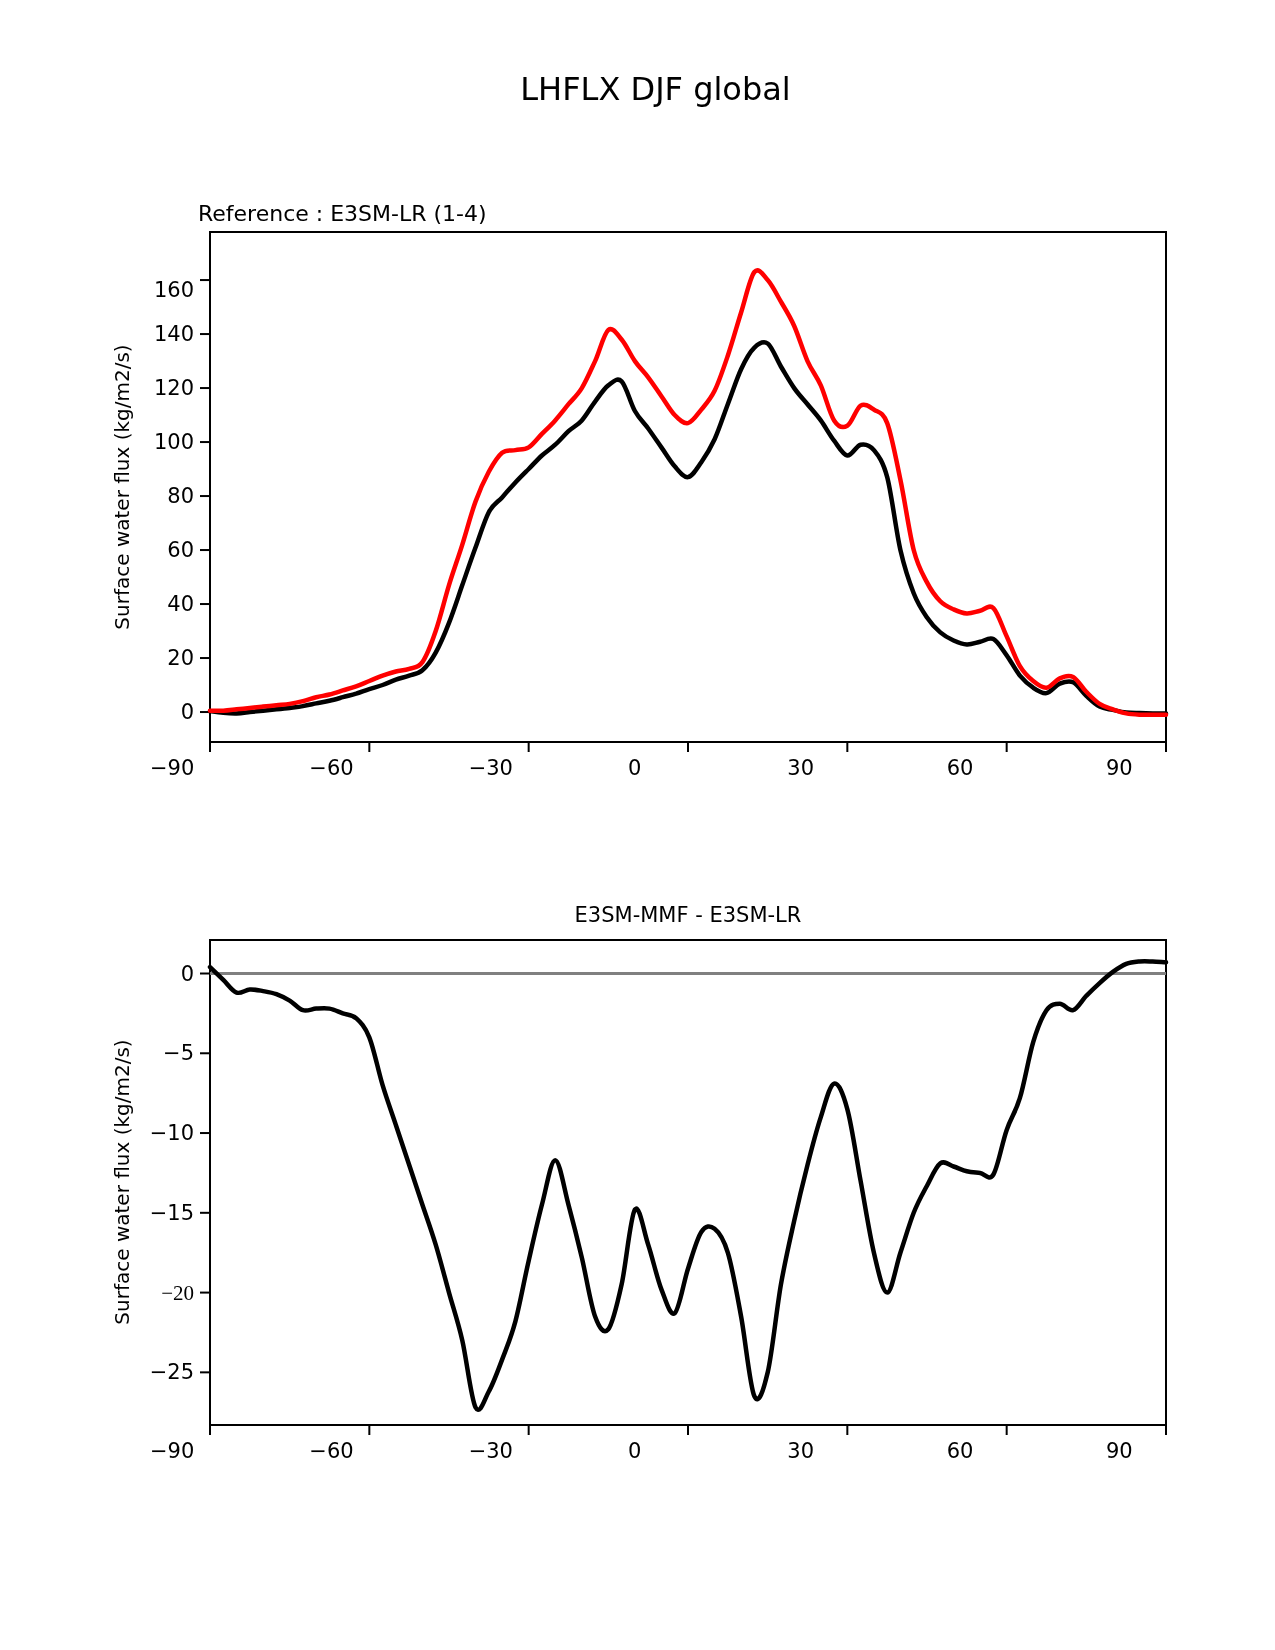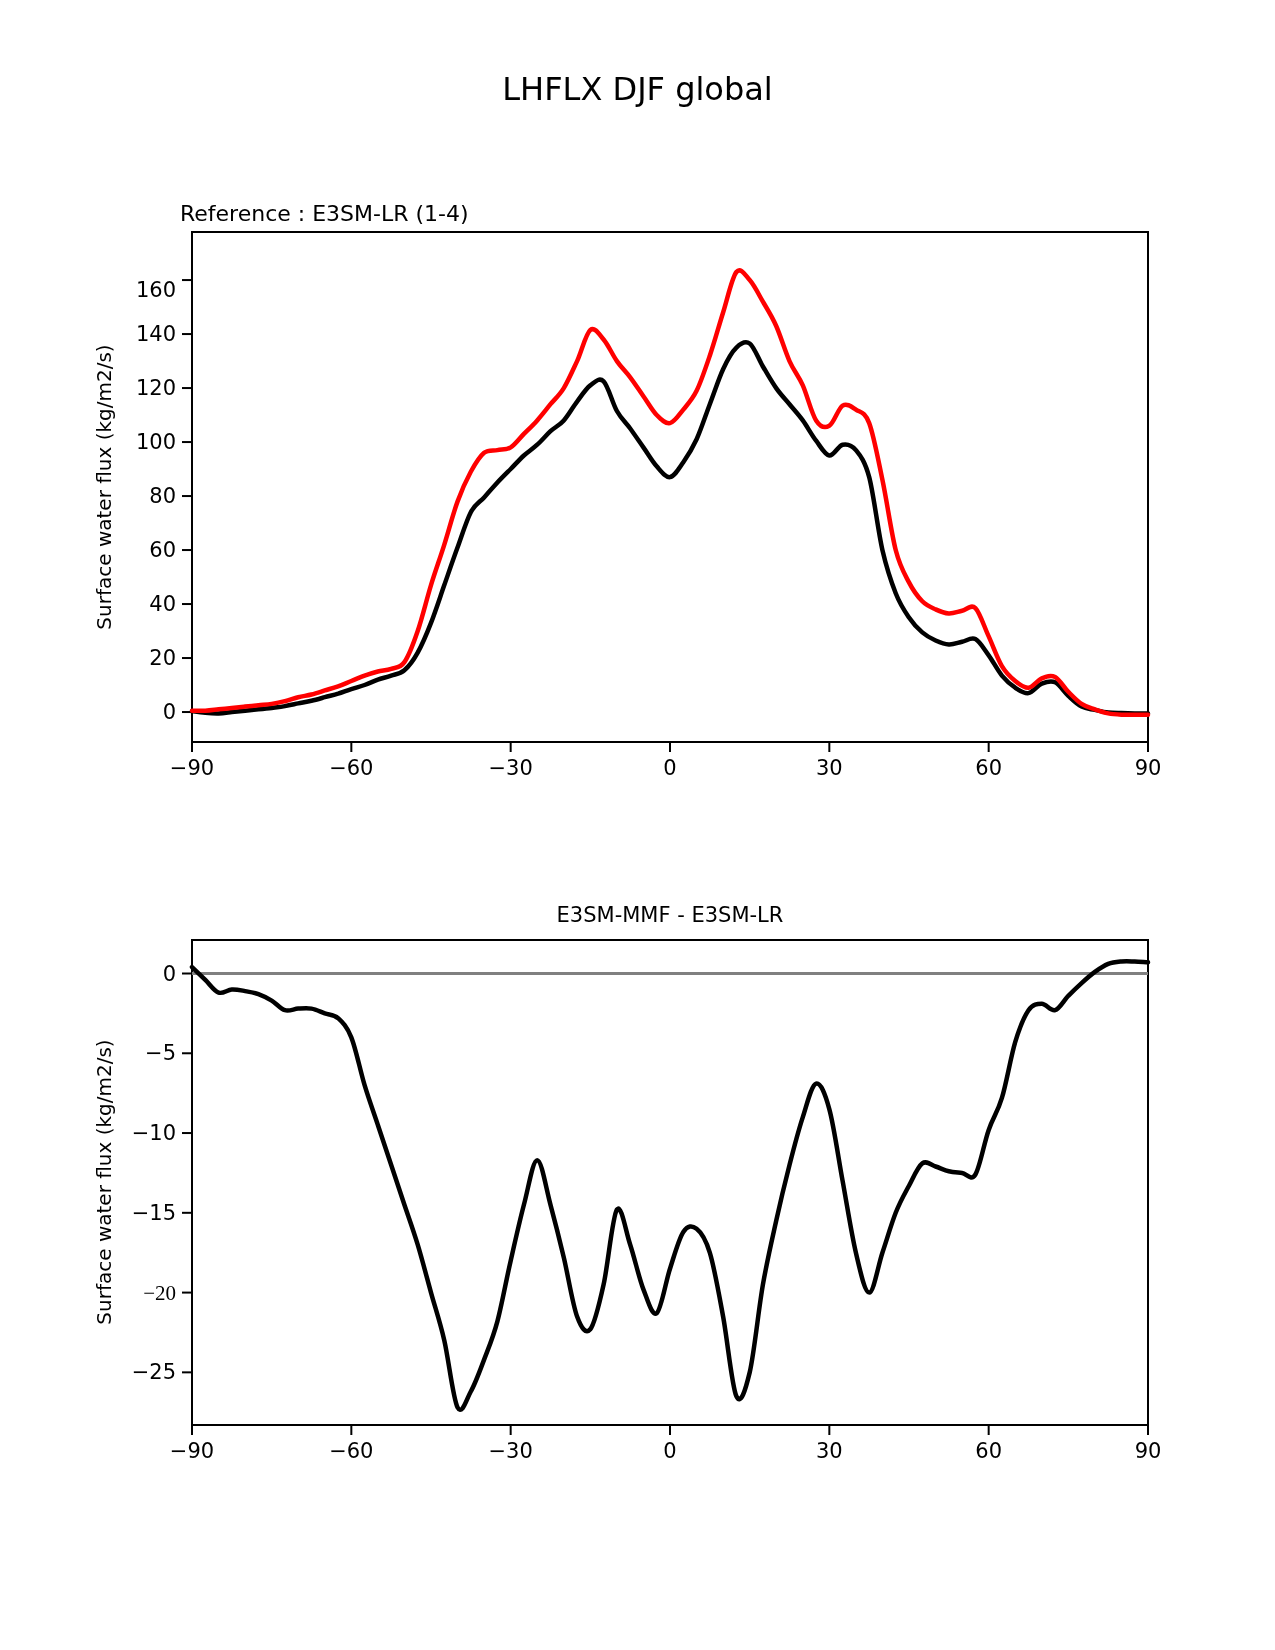--- a/index.html
+++ b/index.html
@@ -1,32 +1,32 @@
 <!DOCTYPE html>
 <html><head>
 <meta charset="utf-8">
 <style>
   html,body{margin:0;padding:0;background:#ffffff;}
   body{width:1275px;height:1650px;overflow:hidden;position:relative;
        font-family:"DejaVu Sans",sans-serif;color:#000;}
-  .page{position:absolute;inset:0;width:1021px;height:1650px;background:#fff;}
+  .page{position:absolute;inset:0;width:1021px;height:1650px;background:#fff;margin-left:18px;}
   .fig-title{position:absolute;left:0;top:70px;width:1275px;text-align:center;
              font-size:32px;color:#000;white-space:nowrap;}
   .sub{position:absolute;left:180px;font-size:22px;white-space:nowrap;}
   .sub.test{top:169px;color:#000;}
   .sub.ref{top:201px;color:#000000;}
   .ylab{position:absolute;font-size:20px;white-space:nowrap;
         transform:translate(-50%,-50%) rotate(-90deg);}
   #ylab-top{left:104px;top:487px;}
   #ylab-bottom{left:104px;top:1182px;}
   .chart-title{position:absolute;left:192px;width:956px;top:903px;
                text-align:center;font-size:21px;white-space:nowrap;}
   svg.layer{position:absolute;left:0;top:0;pointer-events:none;}
   .tick-label{position:absolute;font-size:21px;line-height:1;white-space:nowrap;}
-  .tick-label.x{width:120px;text-align:center;}
+  .tick-label.x{width:120px;text-align:left;}
   .tick-label.y{width:90px;text-align:right;}
 </style>
 </head>
 <body>
 
 <div class="page">
 
   <div class="fig-title">LHFLX DJF global</div>
 
   <div class="sub ref">Reference : E3SM-LR (1-4)</div>

